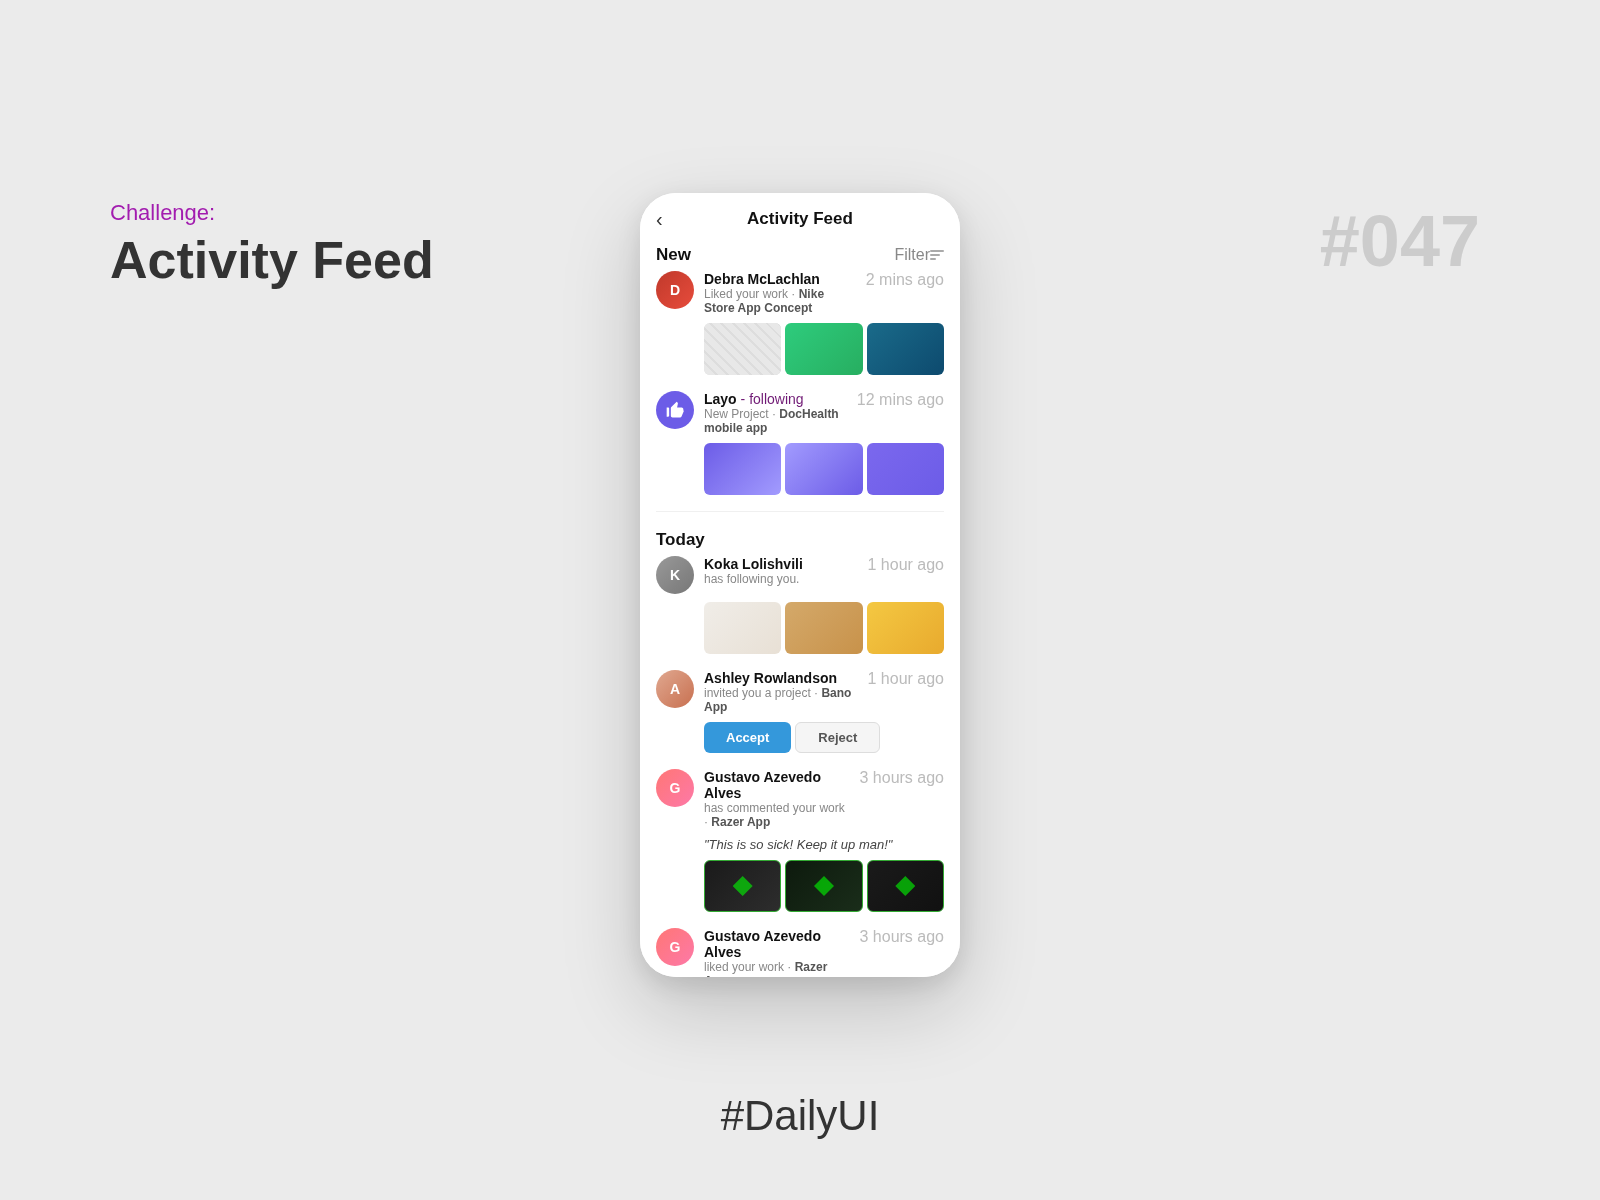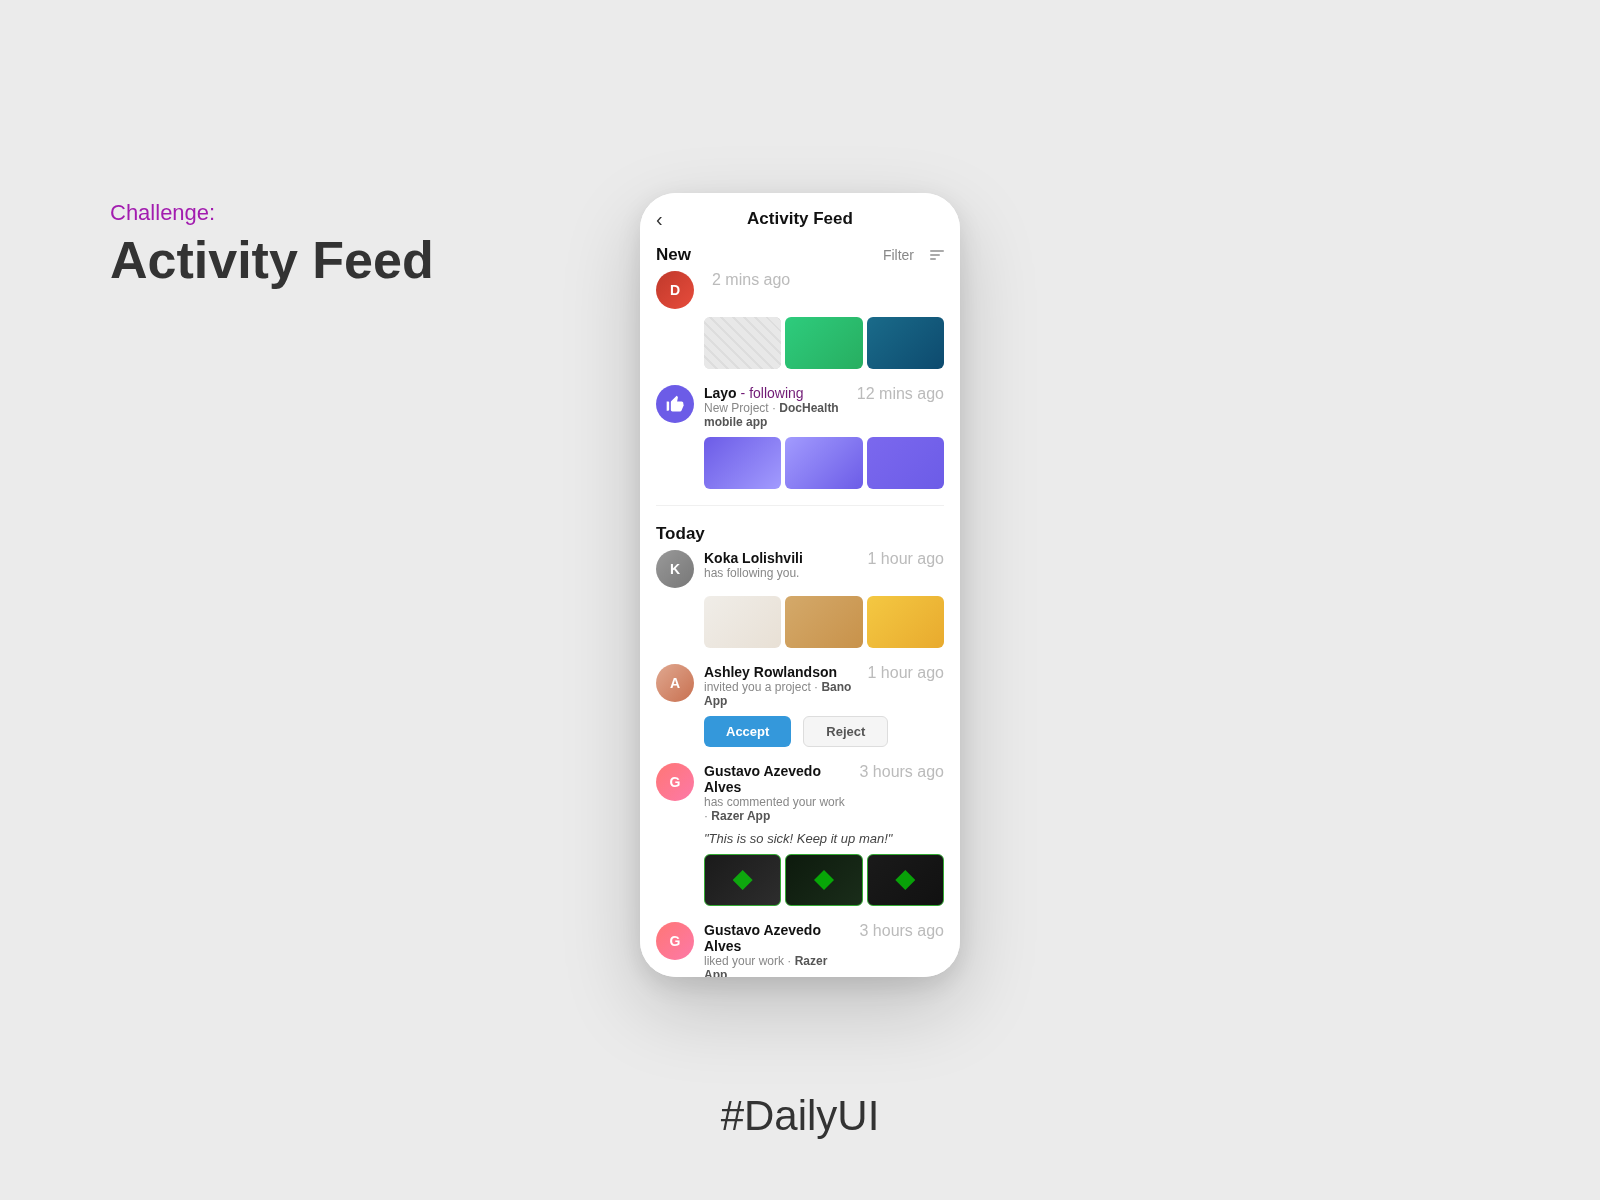--- a/index.html
+++ b/index.html
@@ -116,22 +116,22 @@
       text-align: center;
     }
     .section-label {
       font-size: 17px;
       font-weight: 700;
       color: #111;
     }
     .filter-btn {
       display: flex;
       align-items: center;
-      gap: 16px;
-      font-size: 14px;
+      gap: 0;
+      font-size: 16px;
       color: #888;
       cursor: pointer;
     }
     .filter-icon {
       display: flex;
       flex-direction: column;
       gap: 2px;
     }
     .filter-icon span {
       display: block;
@@ -225,21 +225,21 @@
     .koka-3 { background: linear-gradient(135deg, #f4c842 0%, #e8aa2e 100%); }
 
     
     .razer-1 { background: linear-gradient(135deg, #1a1a1a 0%, #2d2d2d 100%); border: 1px solid #3a3; }
     .razer-2 { background: linear-gradient(135deg, #0d1a0d 0%, #1a2d1a 100%); border: 1px solid #3a3; }
     .razer-3 { background: linear-gradient(135deg, #1a1a1a 0%, #111 100%); border: 1px solid #3a3; }
 
     
     .action-btns {
       display: flex;
-      gap: 12px;
+      gap: 4px;
       margin-left: 48px;
       margin-top: 8px;
     }
     .btn-accept {
       background: #3498db;
       color: #fff;
       border: none;
       border-radius: 6px;
       padding: 7px 22px;
       font-size: 13px;
@@ -317,20 +317,21 @@
 </head>
 <body>
 
 <div class="page-wrapper">
 
   <div class="left-label">
     <div class="challenge-text">Challenge:</div>
     <div class="challenge-title">Activity Feed</div>
   </div>
 
+  <div class="right-number">#047</div>
 
   <div class="phone">
 
     <div class="phone-header">
       <span class="back-btn">‹</span>
       <span class="header-title">Activity Feed</span>
     </div>
 
     <div class="phone-content">
 
@@ -342,20 +343,26 @@
             <span></span>
               <span></span>
               <span></span>
           </div>
         </div>
       </div>
 
       <div class="feed-item">
         <div class="feed-item-header">
           <div class="avatar av-debra">D</div>
+          <div class="feed-meta">
+            <div class="feed-name">Debra McLachlan</div>
+            <div class="feed-action">
+              Liked your work · <span class="bold">Nike Store App Concept</span>
+            </div>
+          </div>
           <span class="feed-time">2 mins ago</span>
         </div>
         <div class="image-grid">
           <div class="img-thumb nike-1"></div>
           <div class="img-thumb nike-2"></div>
           <div class="img-thumb nike-3"></div>
         </div>
       </div>
 
       <div class="feed-item">

